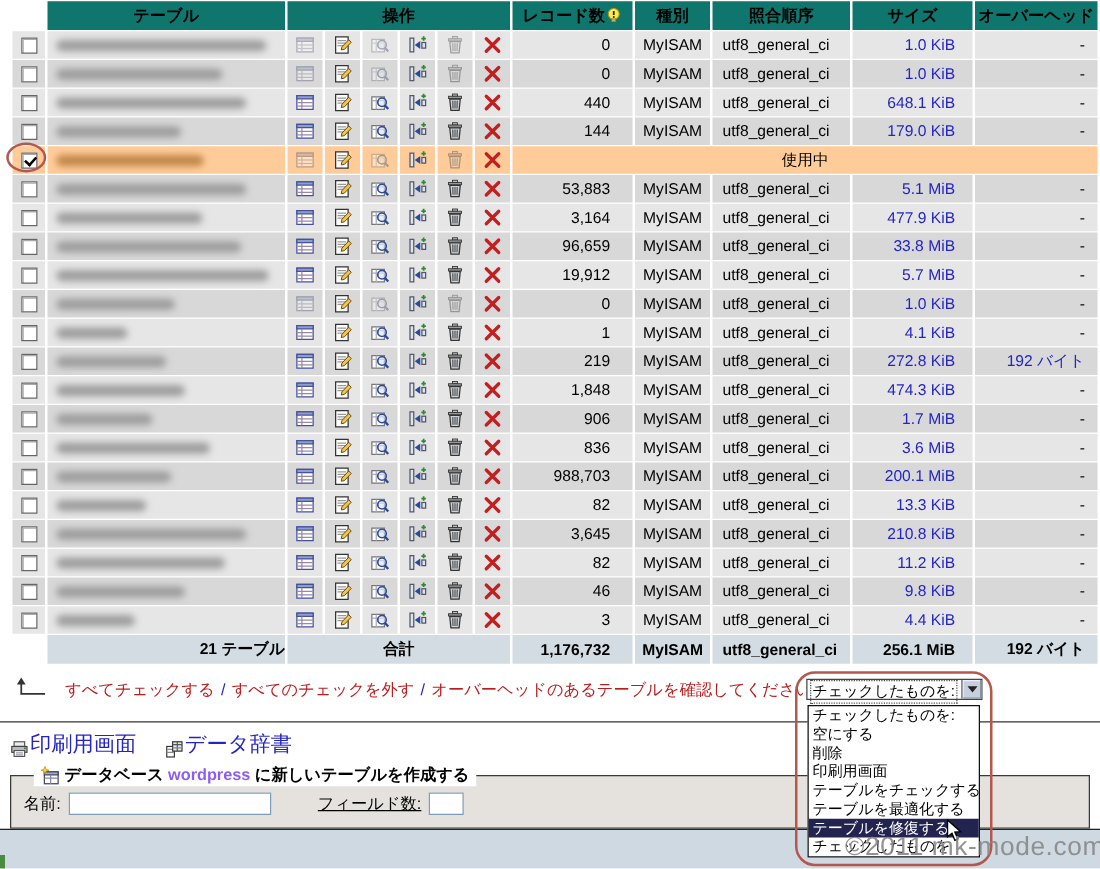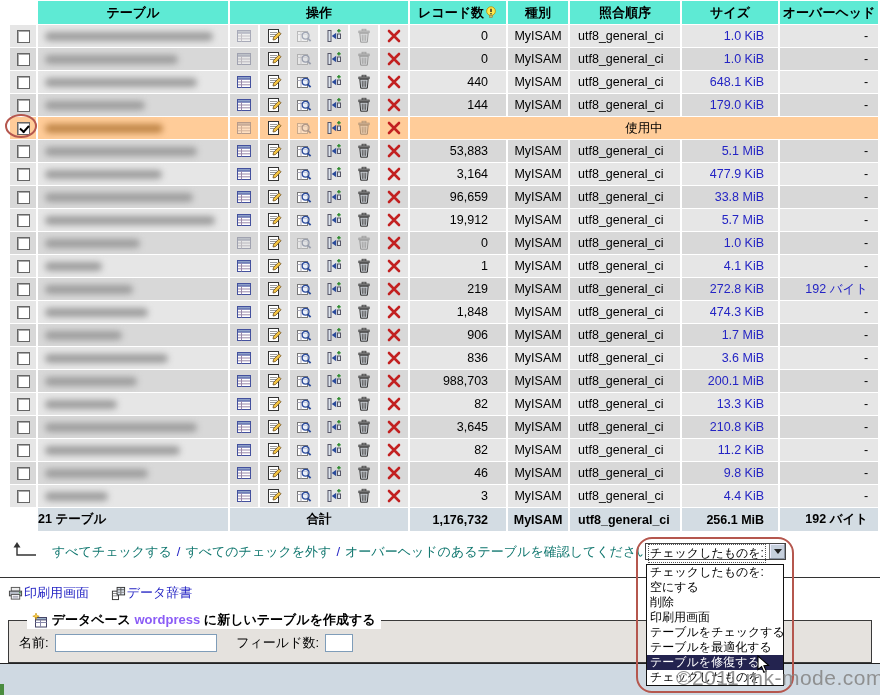--- a/index.html
+++ b/index.html
@@ -7,21 +7,21 @@
   #page {
     position:relative; width:880px; height:695px; overflow:hidden;
     background:#fff; font-family:"Liberation Sans","DejaVu Sans",sans-serif;
     font-size:13px; color:#000;
   }
   
   table.tbl {
     position:absolute; left:8px; top:0; width:872px;
     border-collapse:separate; border-spacing:2px 1px; table-layout:fixed;
   }
-  table.tbl th { background:#5eead4; font-weight:bold; text-align:center; height:23px; font-size:13px; }
+  table.tbl th { background:#0f766e; font-weight:bold; text-align:center; height:23px; font-size:13px; }
   table.tbl th.blank { background:transparent; }
   table.tbl td { height:22px; font-size:12.5px; overflow:hidden; white-space:nowrap; }
   tr.r-light td { background:#e6e6e6; }
   tr.r-dark  td { background:#d8d8d8; }
   tr.row-inuse td { background:#ffcc99 !important; }
   tr.totals td { background:#d3dce3; font-weight:bold; height:23px; }
   td.blank { background:transparent !important; }
   .check-cell { text-align:center; }
   .cb {
     display:inline-block; width:13px; height:13px; background:#fff;
@@ -42,43 +42,43 @@
   .coll-cell { text-align:left; padding-left:8px; }
   .size-cell { text-align:right; padding-right:14px; color:#2424c4; }
   .ovh-cell { text-align:right; padding-right:10px; }
   .ovh-cell.has-val { color:#2424c4; }
   tr.totals .rec-cell, tr.totals .size-cell, tr.totals .ovh-cell { color:#000; }
   .inuse-cell { text-align:center; font-size:13px; }
   
   #checkall-row { position:absolute; left:8px; top:540px; height:22px; width:690px; }
   #checkall-arrow { position:absolute; left:4px; top:1px; }
   #checkall-links { position:absolute; left:44px; top:3px; color:#2424c4; font-size:13px; white-space:nowrap; }
-  #checkall-links a { color:#0f766e; text-decoration:none; cursor:pointer;margin-top:44px; }
+  #checkall-links a { color:#b91c1c; text-decoration:none; cursor:pointer;margin-top:44px; }
   #checkall-links .sep { padding:0 5px; }
   
   #hr1 { position:absolute; left:0; top:577px; width:880px; border-top:1px solid #333; }
-  #print-row { position:absolute; left:8px; top:584px; height:22px; font-size:13px; }
+  #print-row { position:absolute; left:8px; top:584px; height:22px; font-size:17px; }
   #print-row .lnk { color:#2424c4; text-decoration:none; margin-right:18px; cursor:pointer; }
   #print-row svg { vertical-align:-3px; margin-right:4px; }
   
   #create-box {
     position:absolute; left:8px; top:620px; width:864px; height:43px;
     border:1px solid #3a3a3a; background:#e5e2de;
   }
   #create-legend {
     position:absolute; left:18px; top:-10px; background:#fff; padding:0 5px;
     font-weight:bold; font-size:13px; white-space:nowrap;
   }
   #create-legend svg { vertical-align:-3px; margin-right:4px; }
   #create-legend .db { color:#8b5cf6; }
   #create-fields { position:absolute; left:10px; top:13px; font-size:13px; }
   #create-fields input { border:1px solid #7f9db9; background:#fff; height:18px; font-size:12px; padding:1px 3px; font-family:inherit; }
   #name-input { width:162px; margin-left:6px; }
   #fields-input { width:28px; margin-left:6px; }
-  #fields-label { margin-left:16px; }
+  #fields-label { margin-left:34px;text-decoration:underline; }
   
   #bottom-strip { position:absolute; left:0; top:663px; width:880px; height:32px; background:#cfd9e2; border-top:1px solid #222; }
   #green-frag { position:absolute; left:0; top:684px; width:4px; height:11px; background:#4a8c3f; }
   
   #select-box {
     position:absolute; left:645px; top:543px; width:140px_; width:140px; height:17px;
     background:#fff; border:1px solid #444; font-size:12px; z-index:30; cursor:default;
   }
   #select-box { left:645px; width:141px; }
   #select-value { position:absolute; left:3px; top:1px; right:20px; outline:1px dotted #555; padding-left:1px; white-space:nowrap; overflow:hidden; }
@@ -1152,21 +1152,21 @@
       <td class="rec-cell">3</td>
       <td class="type-cell">MyISAM</td>
       <td class="coll-cell">utf8_general_ci</td>
       <td class="size-cell">4.4 KiB</td>
       <td class="ovh-cell">-</td>
     </tr>
       </tbody>
     <tfoot>
       <tr class="totals">
         <td class="blank"></td>
-        <td style="text-align:left">21 テーブル</td>
+        <td style="text-align:right">21 テーブル</td>
         <td colspan="6" style="text-align:center">合計</td>
         <td class="rec-cell">1,176,732</td>
         <td class="type-cell">MyISAM</td>
         <td class="coll-cell">utf8_general_ci</td>
         <td class="size-cell">256.1 MiB</td>
         <td class="ovh-cell">192 バイト</td>
       </tr>
     </tfoot>
   </table>
 

